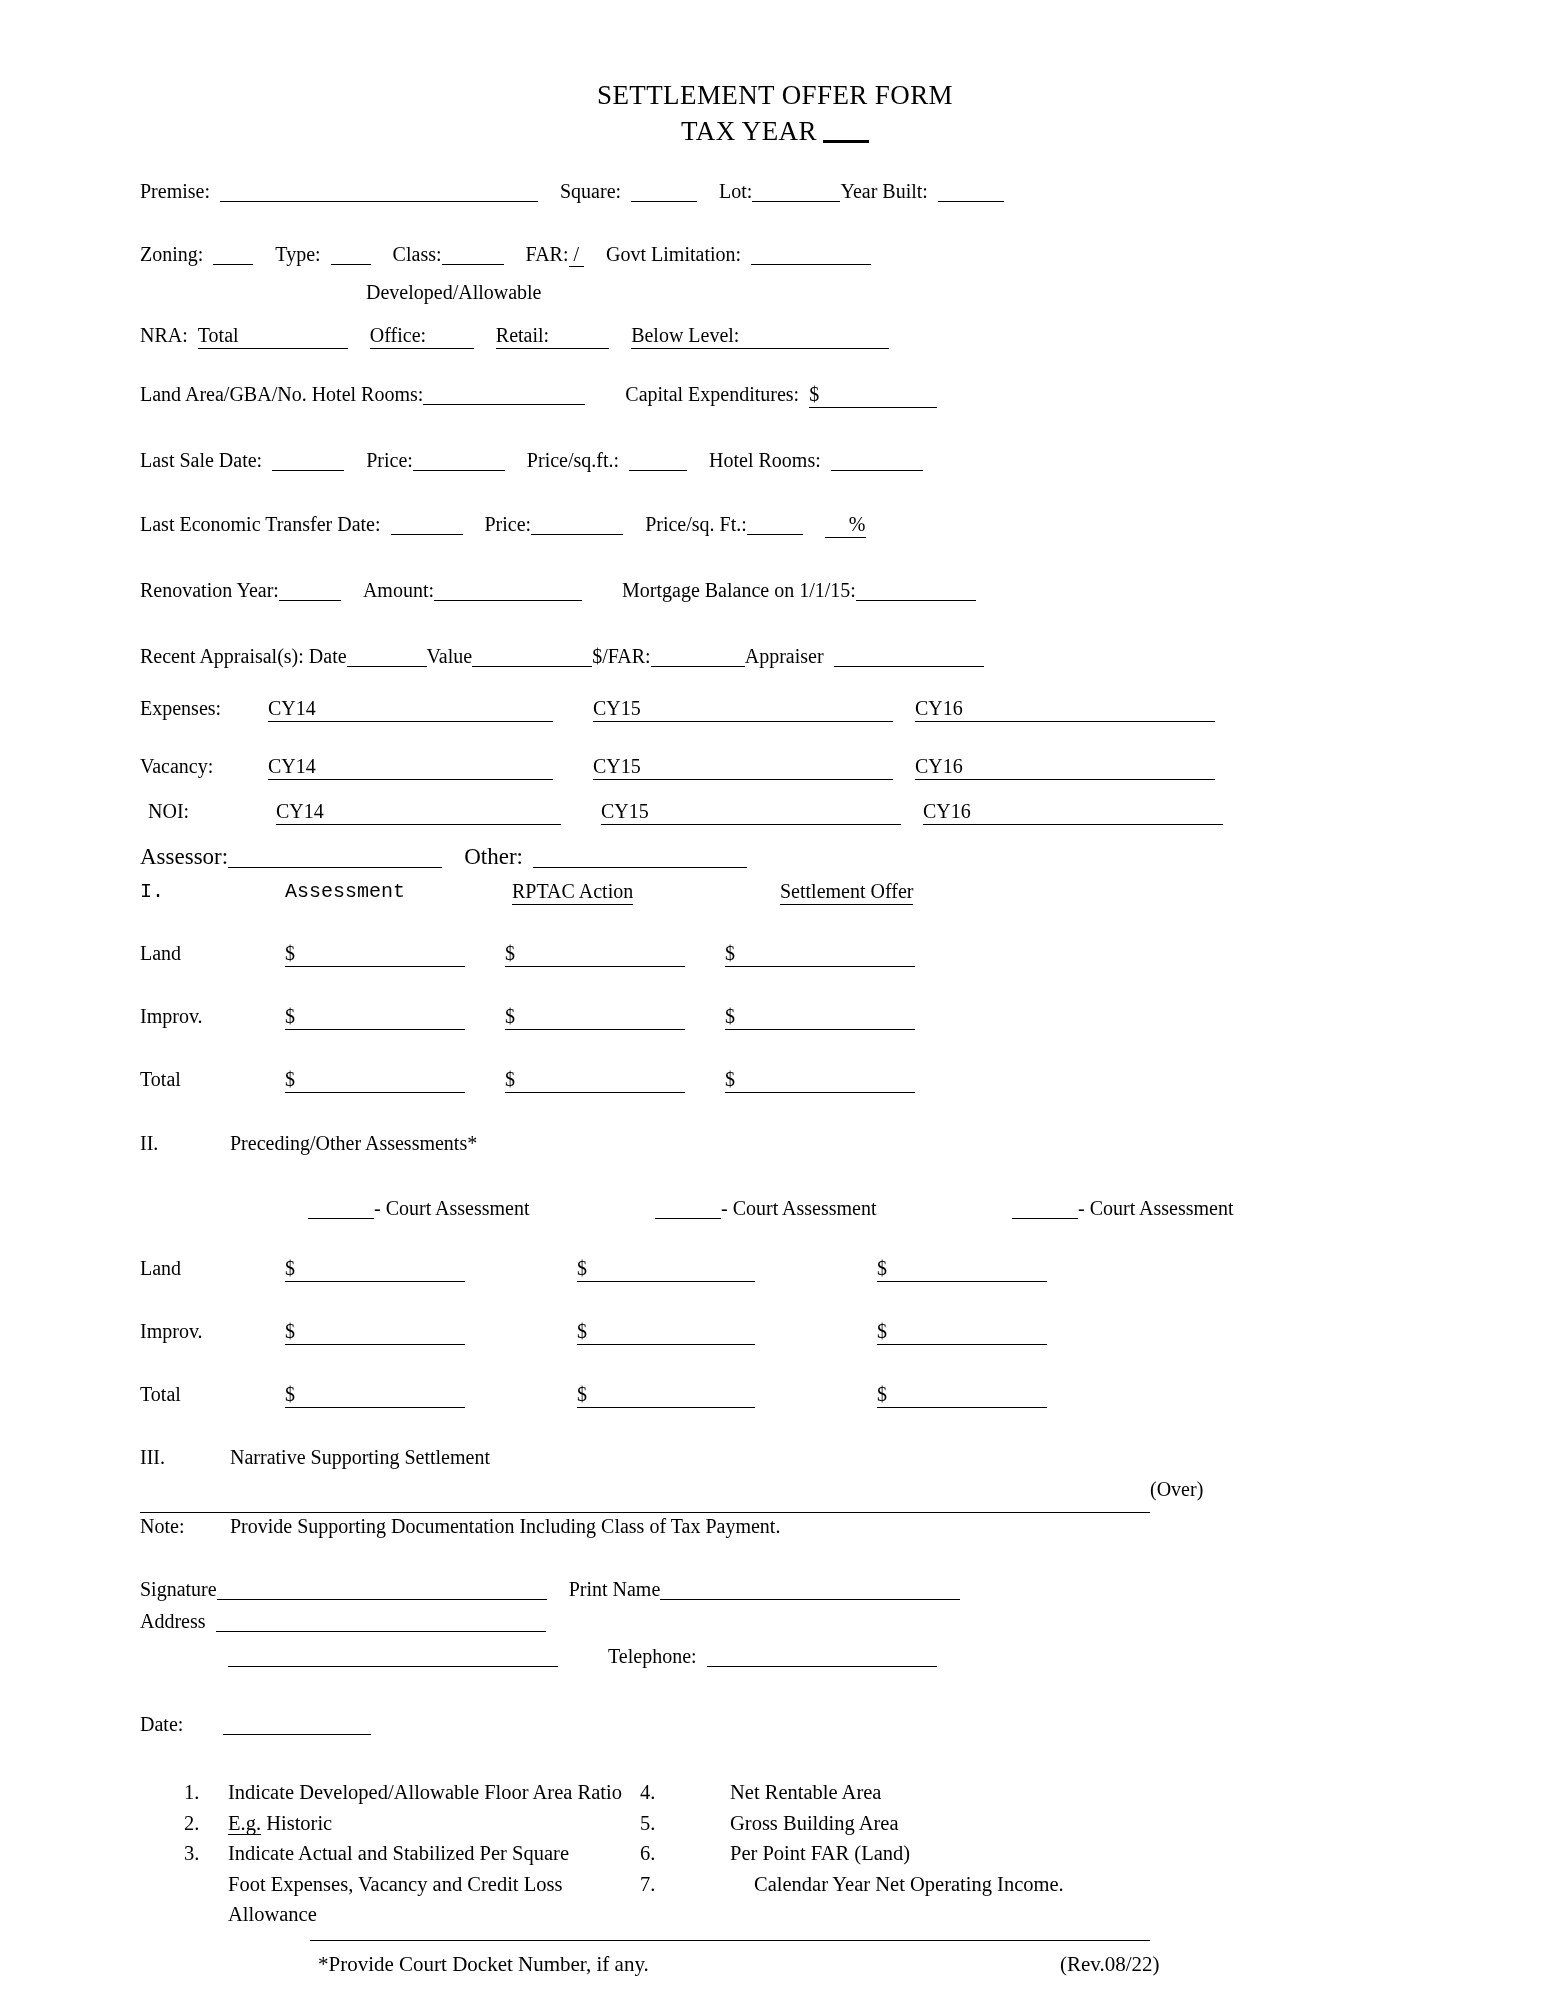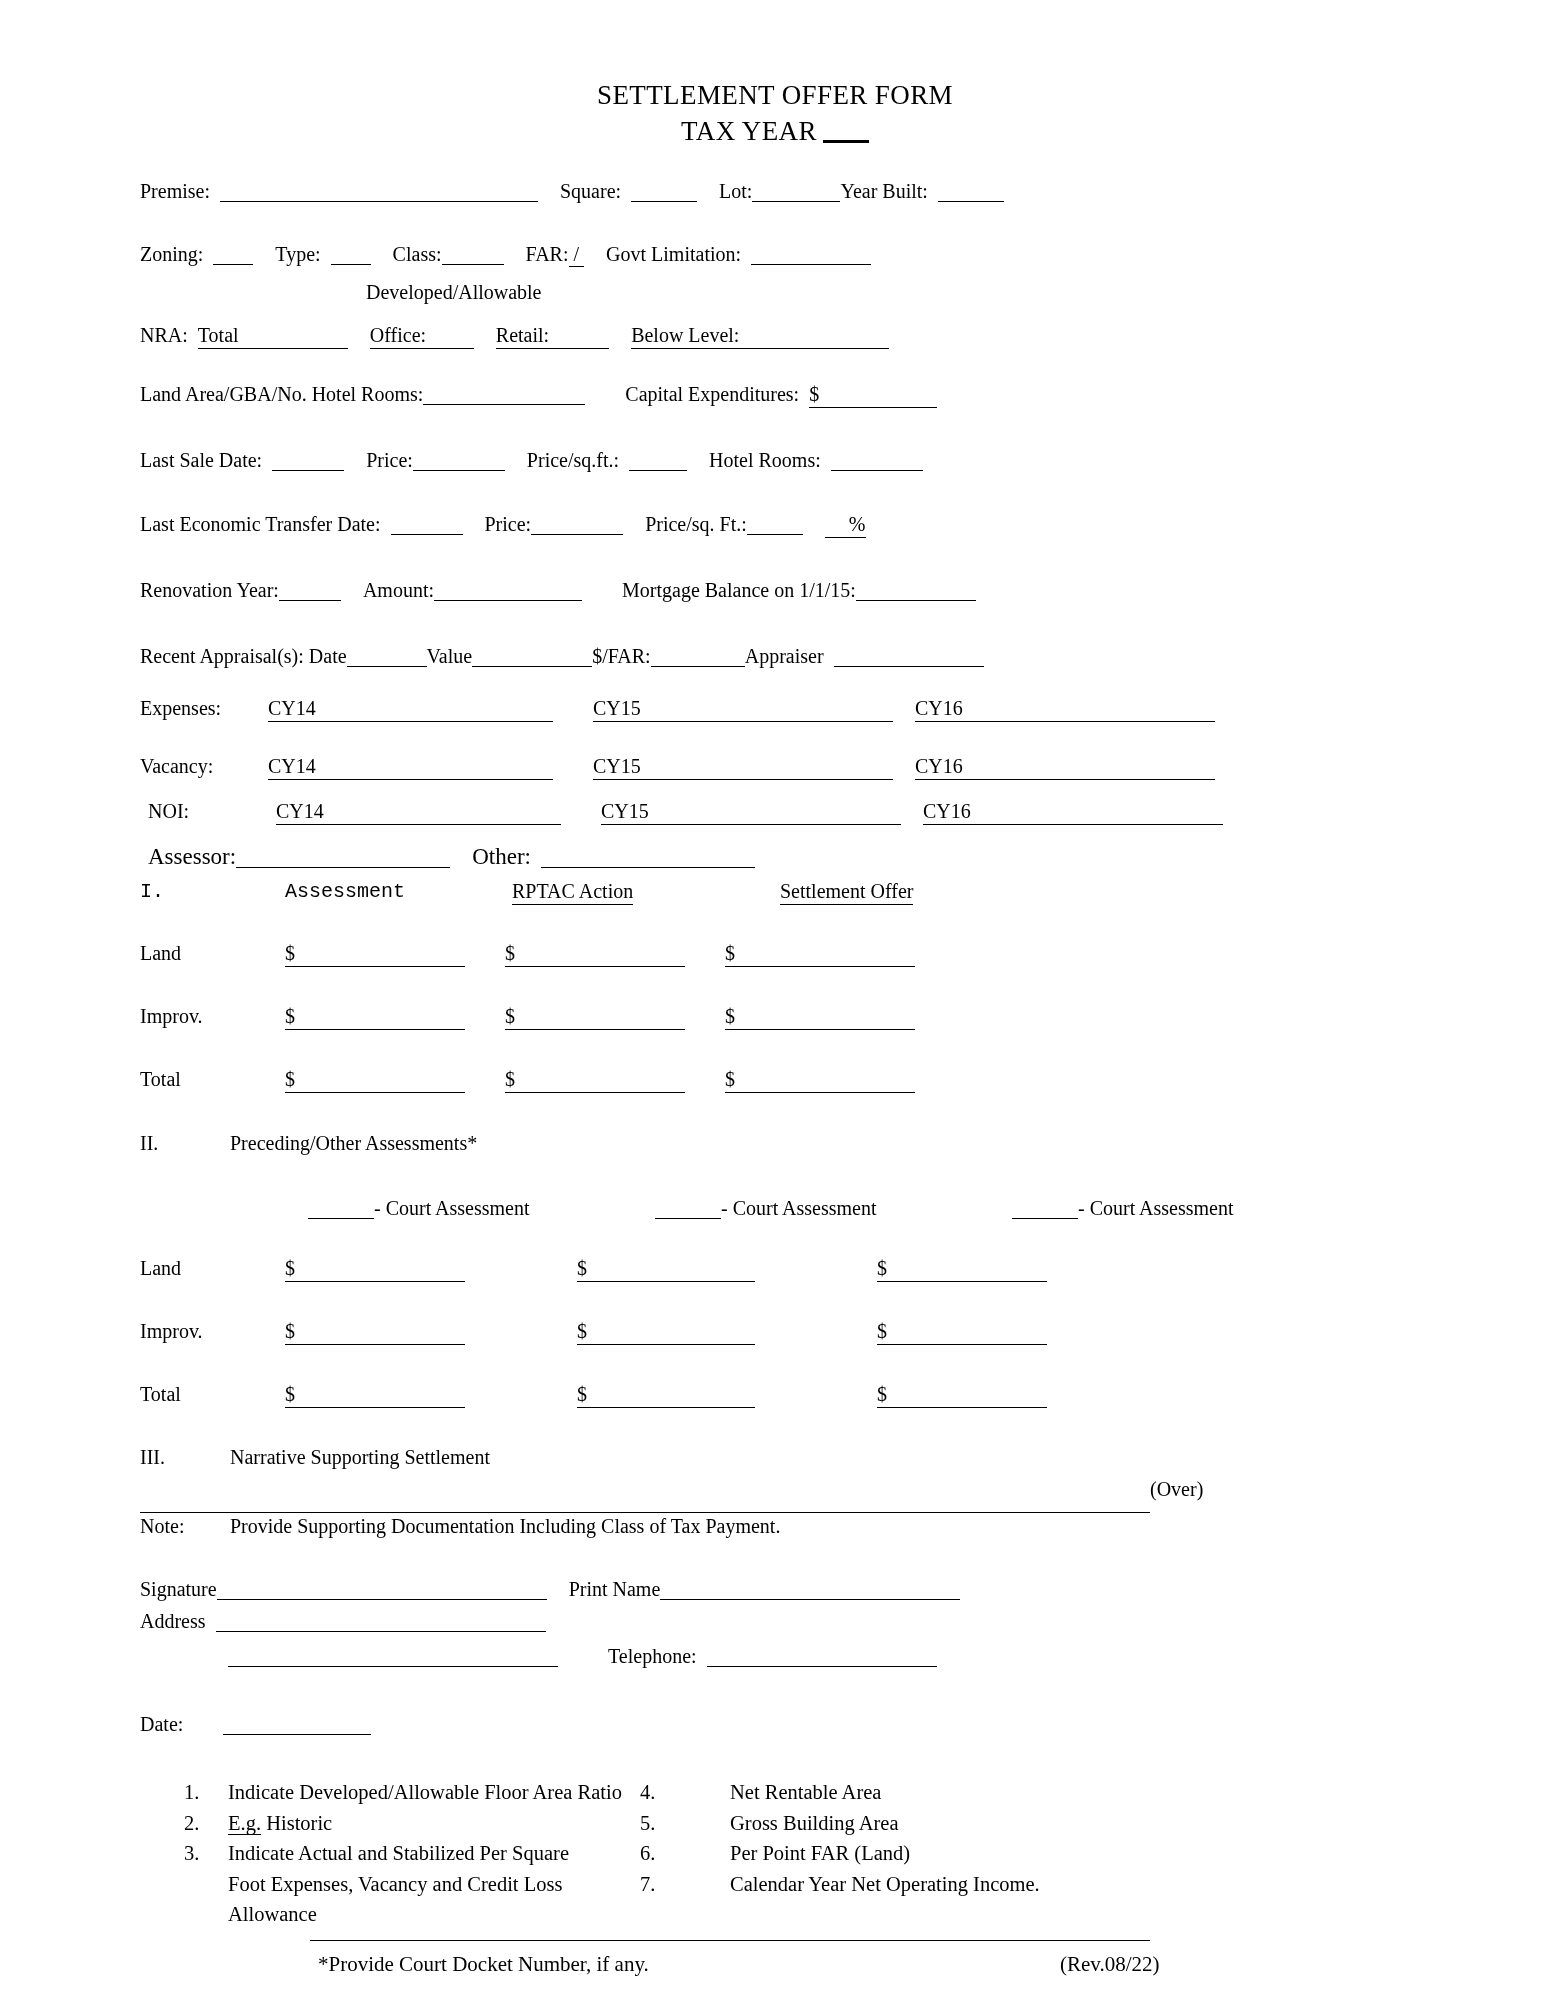--- a/index.html
+++ b/index.html
@@ -141,21 +141,21 @@
     </div>
 
     <div class="abs" style="left:0px; top:755px;">
       <span class="lbl" style="display:inline-block;width:128px">Vacancy:</span><span class="utext" style="width:285px"><span>CY14</span></span><span class="gap-l"></span><span class="utext" style="width:300px"><span>CY15</span></span><span class="gap-m"></span><span class="utext" style="width:300px"><span>CY16</span></span>
     </div>
 
     <div class="abs" style="left:0px; top:800px;margin-left:8px;">
       <span class="lbl" style="display:inline-block;width:128px">NOI:</span><span class="utext" style="width:285px"><span>CY14</span></span><span class="gap-l"></span><span class="utext" style="width:300px"><span>CY15</span></span><span class="gap-m"></span><span class="utext" style="width:300px"><span>CY16</span></span>
     </div>
 
-    <div class="abs" style="left:0px; top:844px; font-size:23px;margin-left:8px;">
+    <div class="abs" style="left:0px; top:844px; font-size:23px;">
       <span class="lbl">Assessor:</span><span class="fill" style="width:214px"></span><span class="gap-m"></span><span class="lbl">Other:</span><span class="gap-s"></span><span class="fill" style="width:214px"></span>
     </div>
 
     <div class="abs" style="left:0px; top:880px;font-family:Liberation Mono, monospace;">
       <span class="lbl" style="display:inline-block;width:145px">I.</span><span class="utext" style="width:0">Assessment</span>
     </div>
     <div class="abs" style="left:372px; top:880px;">
       <span class="utext">RPTAC Action</span>
     </div>
     <div class="abs" style="left:640px; top:880px;">
@@ -254,21 +254,21 @@
       <div class="note-row">
         <span class="note-num">5.</span>
         <span class="note-txt" style="margin-left:46px">Gross Building Area</span>
       </div>
       <div class="note-row">
         <span class="note-num">6.</span>
         <span class="note-txt" style="margin-left:46px">Per Point FAR (Land)</span>
       </div>
       <div class="note-row">
         <span class="note-num">7.</span>
-        <span class="note-txt" style="margin-left:46px">Calendar Year Net Operating Income.</span>
+        <span class="note-txt" style="margin-left:70px">Calendar Year Net Operating Income.</span>
       </div>
     </div>
 
     <div class="hr-thin" style="left:170px; top:1940px; width:840px;"></div>
 
     <div class="abs" style="left:178px; top:1952px; font-size:21px;">*Provide Court Docket Number, if any.</div>
     <div class="abs" style="left:920px; top:1952px; font-size:21px;">(Rev.08/22)</div>
 
   </div>
 </div>

